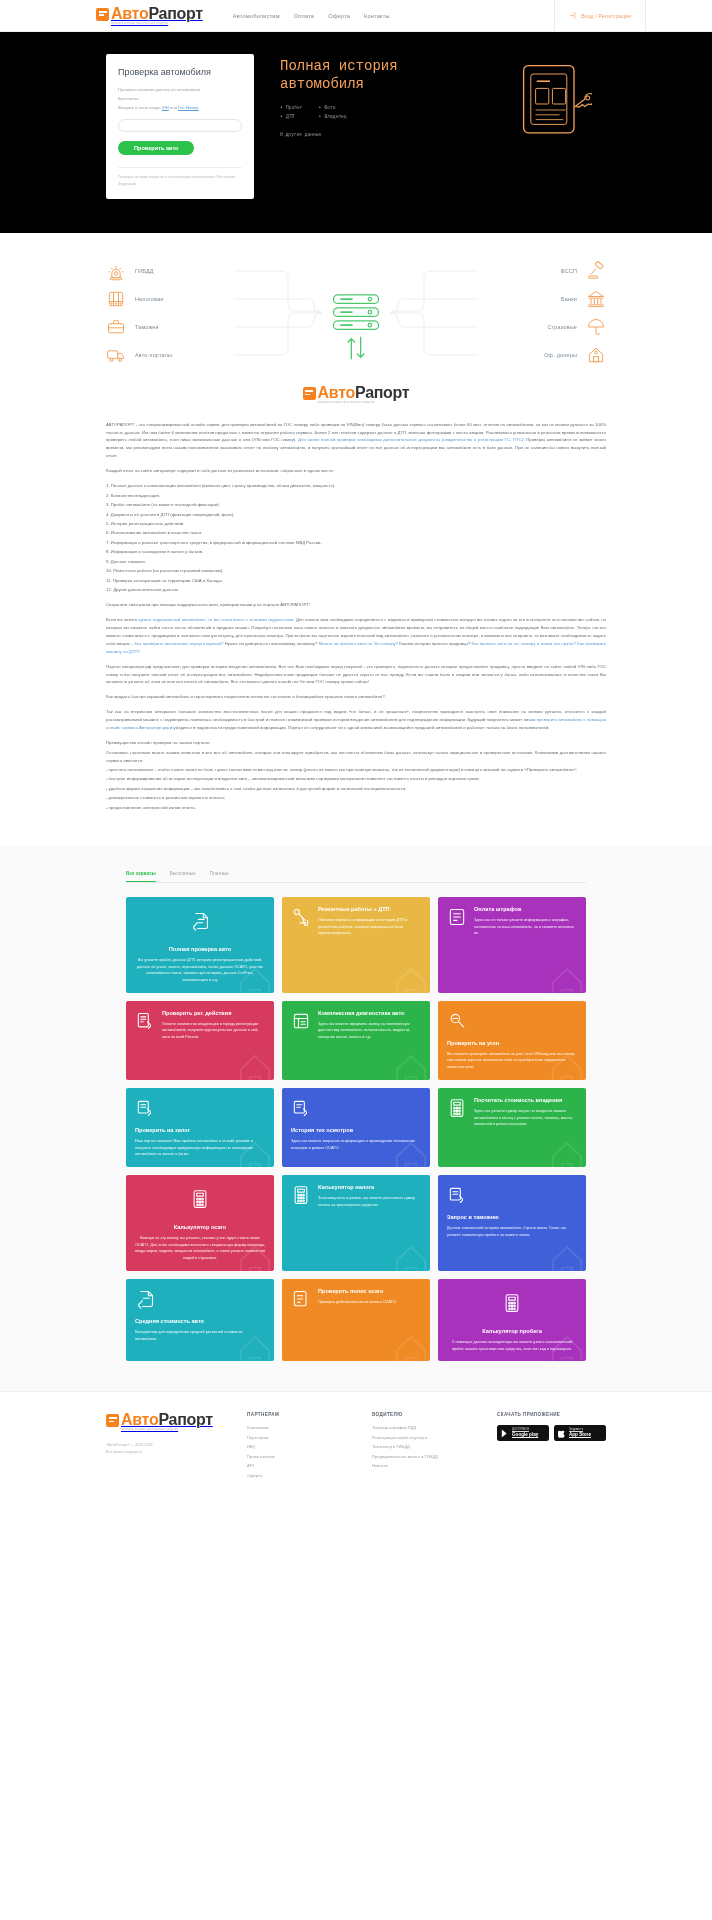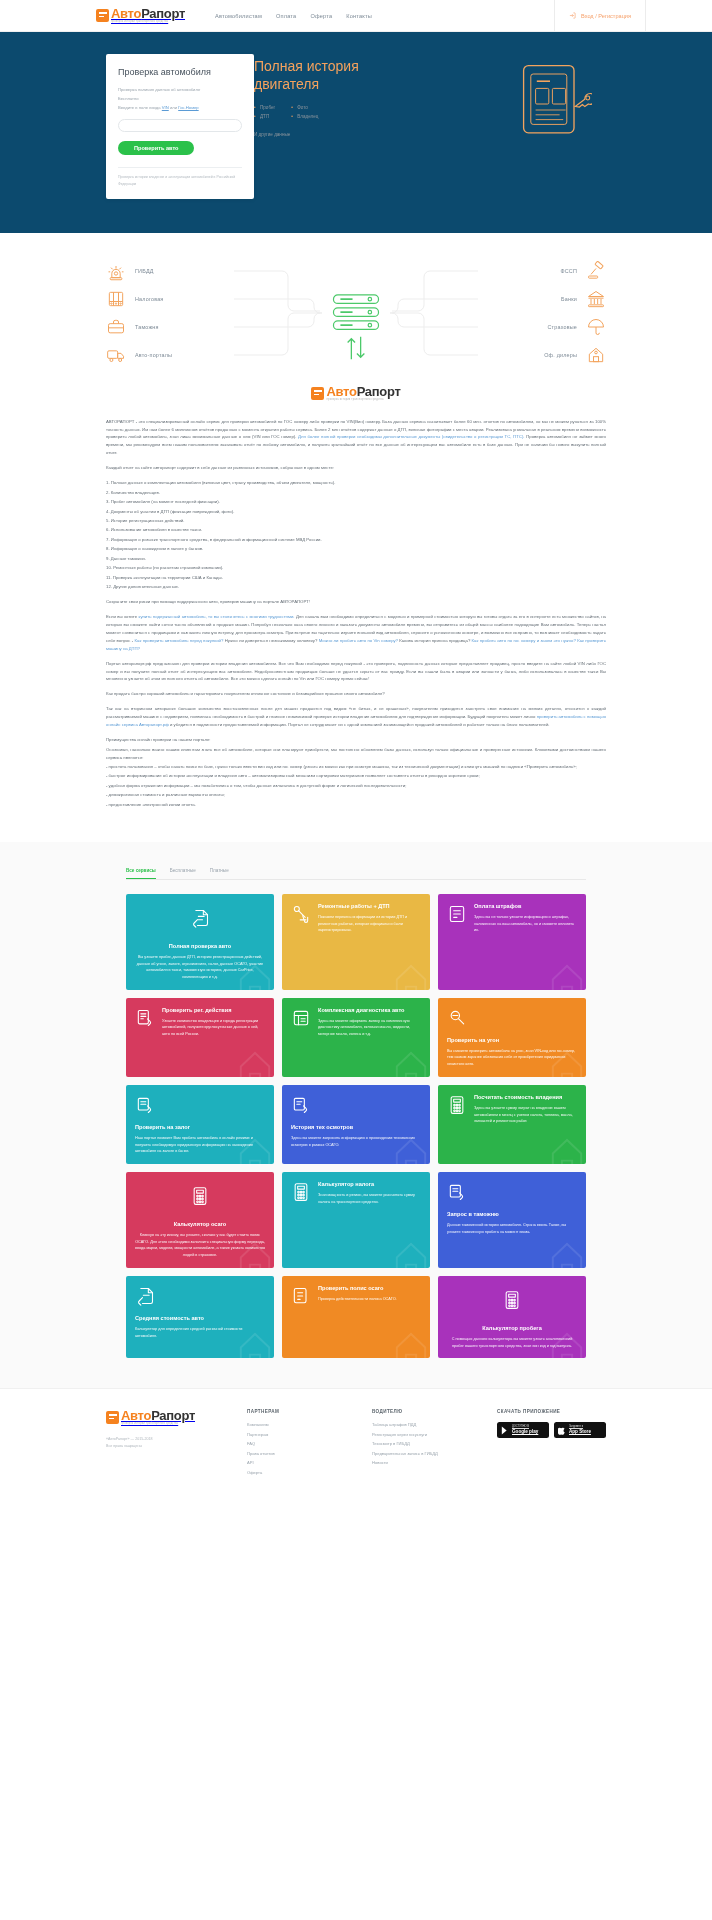--- a/index.html
+++ b/index.html
@@ -40,21 +40,21 @@
     background: #fff;
   }
   .logo-mark::after {
     content: "";
     position: absolute;
     top: 6.5px; left: 2.5px;
     width: 5px; height: 1.6px;
     background: #fff;
   }
   .logo-text { line-height: 1; }
-  .logo-name { font-size: 13px; font-weight: bold; color: #333; letter-spacing: -0.3px; }
+  .logo-name { font-size: 16px; font-weight: bold; color: #333; letter-spacing: -0.3px; }
   .logo-name .orange { color: #f5821f; }
   .logo-tag { font-size: 2.6px; color: #b5b5b5; letter-spacing: 0.15px; margin-top: 1px; }
 
   .nav { display: flex; gap: 14px; margin-left: 30px; }
   .nav a { font-size: 5.6px; color: #7d8a96; text-decoration: none; letter-spacing: 0.2px; }
 
   .header-right {
     margin-left: auto;
     border-left: 1px solid #ececec;
     height: 100%;
@@ -62,21 +62,21 @@
     align-items: center;
     padding-left: 14px;
     padding-right: 14px;
     border-right: 1px solid #ececec;
   }
   .login-link { display: flex; align-items: center; gap: 5px; color: #f6a06a; font-size: 5.6px; text-decoration: none; }
   .login-icon { width: 7px; height: 7px; }
 
   
   .hero {
-    background: #0c4a6e;
+    background: #000000;
     padding: 22px 0 34px 0;
     position: relative;
   }
   .hero-inner { width: 500px; margin: 0 auto; display: flex; align-items: flex-start; }
 
   .check-card {
     width: 148px;
     background: #fff;
     border-radius: 2px;
     padding: 13px 12px 12px 12px;
@@ -106,21 +106,21 @@
     padding: 0 16px;
     font-size: 5.6px;
     font-weight: bold;
     cursor: pointer;
     display: block;
     margin-bottom: 12px;
   }
   .card-divider { border-top: 1px solid #eceff1; margin-bottom: 6px; }
   .check-foot { font-size: 3.5px; color: #b3bac0; line-height: 1.8; }
 
-  .hero-right { flex: 1; position: relative; padding-top: 4px; }
+  .hero-right { margin-left: 26px; flex: 1; position: relative; padding-top: 4px; font-family: Liberation Mono, monospace; }
   .hero-title { font-size: 14px; color: #f5a25d; line-height: 1.25; font-weight: normal; }
   .hero-list { display: flex; gap: 16px; margin-top: 12px; }
   .hero-list ul { list-style: none; }
   .hero-list li { font-size: 4.6px; color: #8b949c; margin-bottom: 4px; position: relative; padding-left: 6px; }
   .hero-list li::before { content: "•"; position: absolute; left: 0; color: #f5a25d; }
   .hero-more { font-size: 4.6px; color: #8b949c; margin-top: 9px; }
 
   .hero-doc {
     position: absolute;
     right: 14px; top: 8px;
@@ -253,21 +253,21 @@
         </div>
         <input class="check-input" type="text" placeholder="" style="">
         <button class="check-btn">Проверить авто</button>
         <div class="card-divider"></div>
         <div class="check-foot">Проверка истории владения и эксплуатации автомобилей в Российской Федерации</div>
       </div>
 
       <div class="hero-right">
         <h1 class="hero-title">
           <span>Полная история</span><br>
-          <span>двигателя</span>
+          <span>автомобиля</span>
         </h1>
         <div class="hero-list">
           <ul>
             <li>Пробег</li>
             <li>ДТП</li>
           </ul>
           <ul>
             <li>Фото</li>
             <li>Владелец</li>
           </ul>

